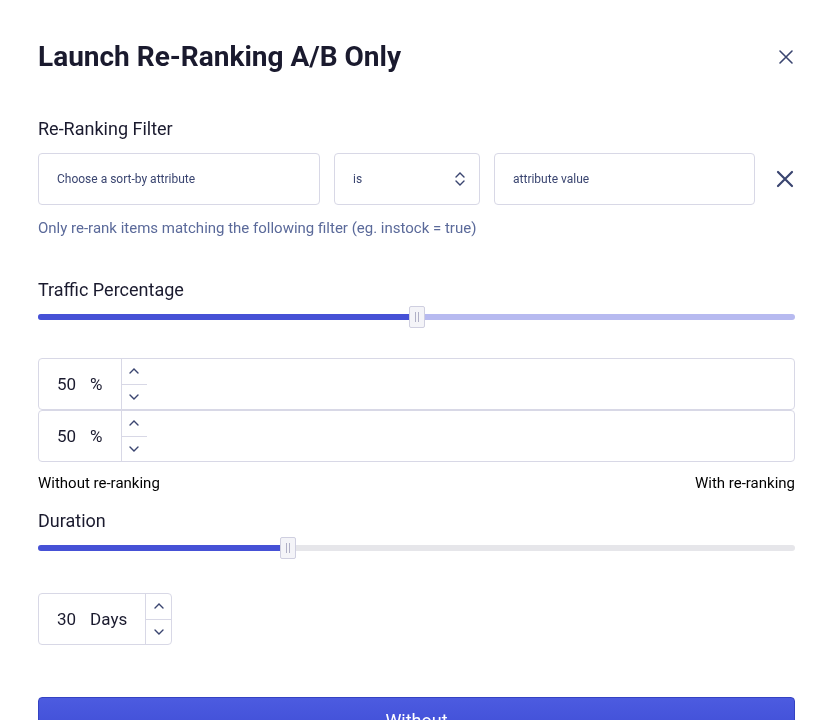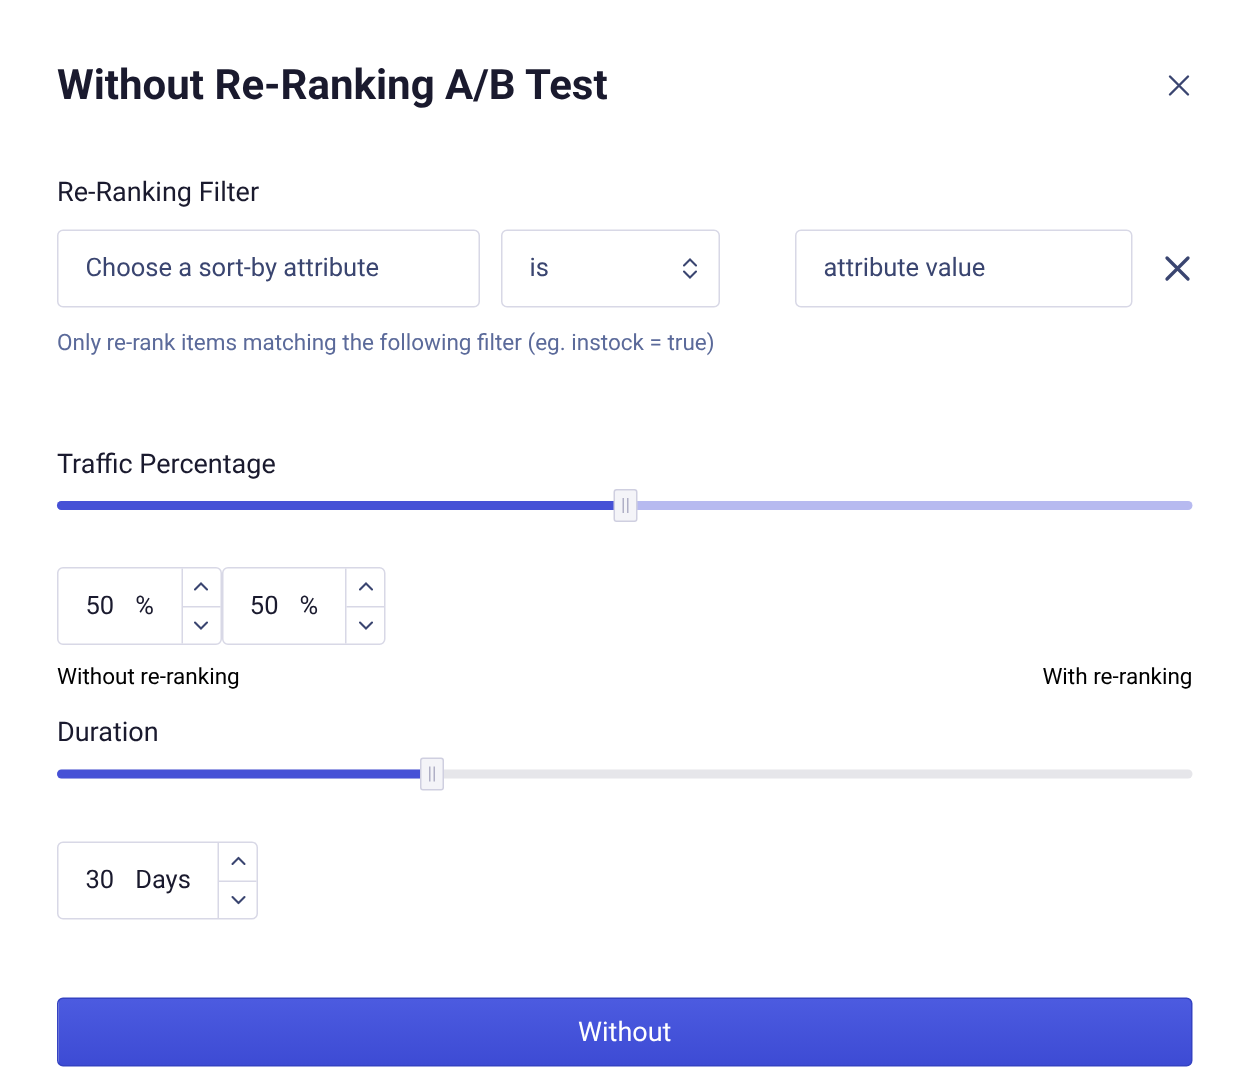--- a/index.html
+++ b/index.html
@@ -40,50 +40,50 @@
       align-items: center;
       margin-bottom: 14px;
     }
     .field {
       border: 1px solid #d8d8e6;
       border-radius: 4px;
       height: 52px;
       display: flex;
       align-items: center;
       padding: 0 18px;
-      font-size: 17px;
+      font-size: 12px;
       color: #3a4570;
       background: #fff;
     }
     .attr-field { width: 282px; }
     .op-field {
       width: 146px;
       justify-content: space-between;
       padding-right: 14px;
     }
     .op-field .chev-stack {
       display: flex;
       flex-direction: column;
       gap: 2px;
       color: #3a4570;
     }
     .op-field .chev-stack svg { display: block; }
-    .value-field { flex: 1; width: 275px; margin-left: 36px; }
+    .value-field { flex: 1; width: 275px; }
     .remove-icon {
       width: 20px;
       height: 20px;
       cursor: pointer;
       color: #3a4570;
       margin-left: 6px;
     }
     .remove-icon svg { display: block; }
     .hint {
       font-size: 15px;
       color: #5b6a9a;
-      margin-bottom: 62px;
+      margin-bottom: 42px;
     }
     .slider-track {
       position: relative;
       height: 6px;
       background: #b7baf0;
       border-radius: 3px;
       margin-bottom: 38px;
     }
     .slider-fill {
       position: absolute;
@@ -117,22 +117,23 @@
     }
     .duration-track {
       position: relative;
       height: 6px;
       background: #e6e6ea;
       border-radius: 3px;
       margin-bottom: 42px;
     }
     .traffic-values {
       display: flex;
-      justify-content: flex-start;
+      justify-content: space-between;
       margin-bottom: 12px;
+      flex-direction: column;
     }
     .stepper {
       display: flex;
       border: 1px solid #d8d8e6;
       border-radius: 4px;
       height: 52px;
       background: #fff;
     }
     .stepper-body {
       display: flex;
@@ -181,21 +182,21 @@
       cursor: pointer;
       font-family: inherit;
     }
   </style>
 </head>
 <body>
 
 
 
 <div class="header">
-  <div class="title">Without Re-Ranking A/B Test</div>
+  <div class="title">Launch Re-Ranking A/B Only</div>
   <div class="close-icon">
     <svg viewBox="0 0 18 18" width="18" height="18">
         <path d="M3 3 L15 15 M15 3 L3 15" stroke="currentColor" stroke-width="1.6" stroke-linecap="round" fill="none"></path>
       </svg>
   </div>
 </div>
 
 <div class="section-label">Re-Ranking Filter</div>
 
 <div class="filter-row">

